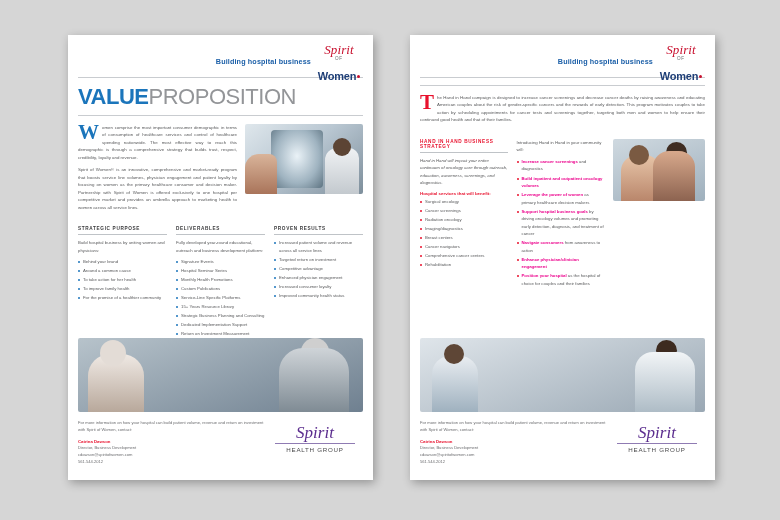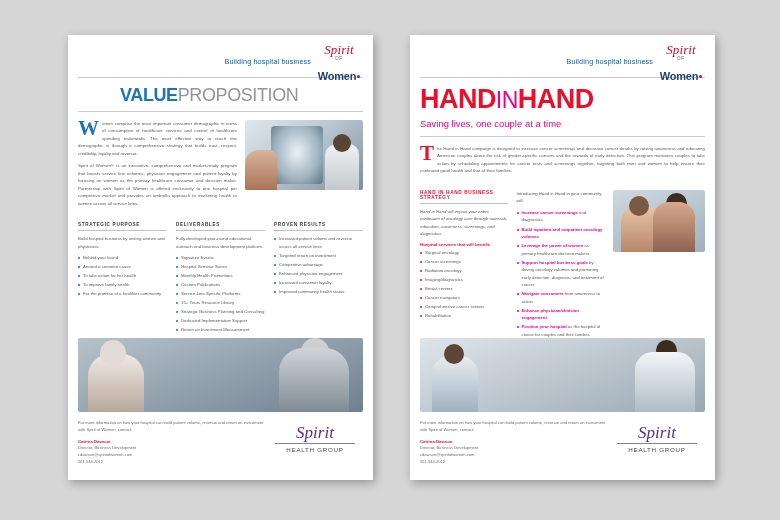--- a/index.html
+++ b/index.html
@@ -16,41 +16,41 @@
     background:#ffffff;
     box-shadow:2px 3px 9px rgba(0,0,0,.30);
   }
   #sheet-left{left:68px;}
   #sheet-right{left:410px;}
 
   
   .top-band{position:relative;height:42px;}
   .building{
     position:absolute;right:62px;top:22px;
-    font-size:7.2px;color:#1b5fa8;font-weight:normal;letter-spacing:.02em;
+    font-size:7.2px;color:#1b5fa8;font-weight:bold;letter-spacing:.02em;
   }
   .sow-logo{
     position:absolute;right:10px;top:8px;width:48px;text-align:center;line-height:1;
   }
   .sow-spirit{
     font-family:"Liberation Serif", serif;font-style:italic;
     font-size:13px;color:#c8102e;letter-spacing:.01em;
   }
   .sow-of{font-size:4.6px;color:#6d6e71;letter-spacing:.18em;margin-top:1px;}
   .sow-women{
     font-size:11px;font-weight:bold;color:#1f3f77;letter-spacing:-.02em;margin-top:9px;
   }
   .sow-dot{display:inline-block;width:3px;height:3px;border-radius:50%;background:#c8102e;vertical-align:2px;margin-left:1px;}
 
   .rule{height:1px;background:#c9ccd0;margin:0 10px;}
 
   
   .title-wrap{padding:8px 10px 0 10px;}
   .title-l{
-    font-size:18px;font-weight:bold;letter-spacing:-.022em;line-height:1;margin-left:42px;
+    font-size:22px;font-weight:bold;letter-spacing:-.022em;line-height:1;
   }
   .t-blue{color:#1b75bb;}
   .t-grey{color:#939598;font-weight:normal;}
   .title-r{font-size:27px;font-weight:bold;letter-spacing:-.02em;line-height:1;}
   .t-red{color:#e8112d;}
   .t-pink{color:#ec008c;font-weight:normal;font-size:23px;}
   .subtitle{
     color:#ec008c;font-size:9.4px;margin-top:5px;letter-spacing:.005em;
   }
   .title-rule{height:1px;background:#c9ccd0;margin:7px 10px 0 10px;}
@@ -265,26 +265,20 @@
     <div class="top-band">
       <div class="building">Building hospital business</div>
       <div class="sow-logo">
         <div class="sow-spirit">Spirit</div>
         <div class="sow-of">OF</div>
         <div class="sow-women"><span>Women</span><span class="sow-dot"></span></div>
       </div>
     </div>
     <div class="rule"></div>
 
-    <div class="title-wrap">
-      <div class="title-r">
-        <span class="t-red">HAND</span><span class="t-pink">IN</span><span class="t-red">HAND</span>
-      </div>
-      <div class="subtitle">Saving lives, one couple at a time</div>
-    </div>
     <div class="title-rule"></div>
 
     <div class="intro">
       <div class="intro-text">
         <p><span class="dropcap red">T</span><span>he Hand in Hand campaign is designed to increase cancer screenings and decrease cancer deaths by raising awareness and educating American couples about the risk of gender-specific cancers and the rewards of early detection. This program motivates couples to take action by scheduling appointments for cancer tests and screenings together, targeting both men and women to help ensure their continued good health and that of their families.</span></p>
       </div>
     </div>
 
     <div class="cols">
       <div class="col">

